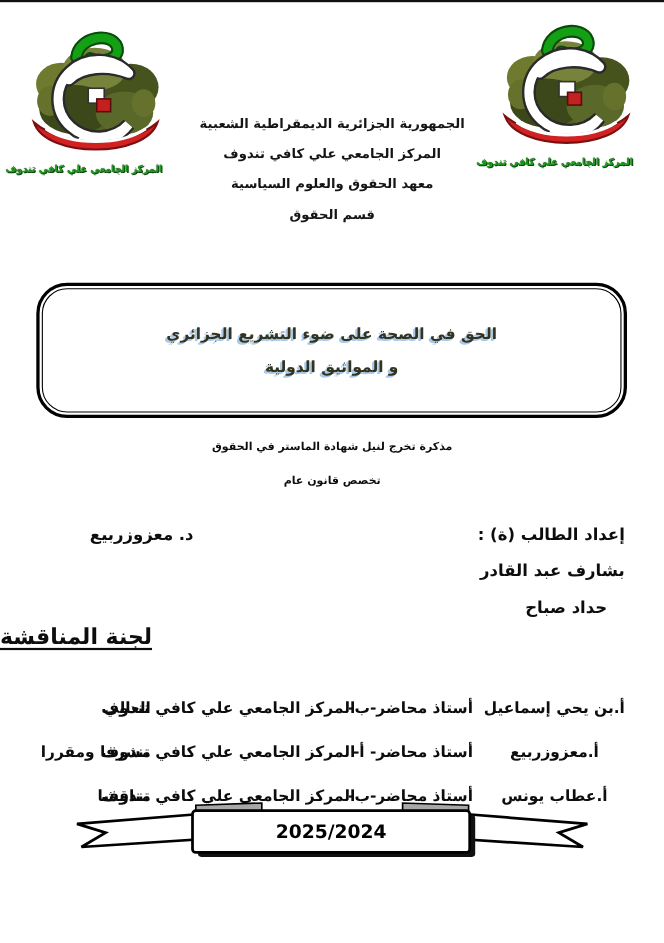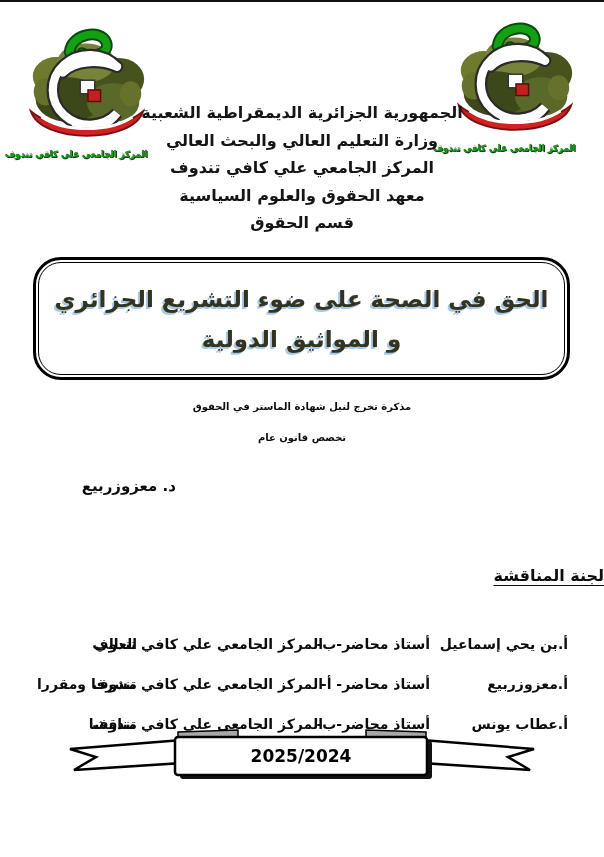--- a/index.html
+++ b/index.html
@@ -14,52 +14,52 @@
   .logo-left{left:24px;top:26px;}
   .logo-right{left:452px;top:20px;}
   .logo svg{display:block;width:126px;height:122px;}
   .logo-banner{
     font-size:9px;font-weight:700;color:#1f9a1f;line-height:11px;margin-top:1px;
     text-shadow:0 0 1px #063806, 1px 1px 0 #0a4a0a;white-space:nowrap;transform:scale(.96);
   }
 
   
   .header-block{position:absolute;top:99px;left:110px;width:384px;text-align:center;
-    font-weight:700;font-size:16px;line-height:27.5px;color:#151515;}
+    font-weight:700;font-size:12px;line-height:27.5px;color:#151515;}
 
   
   .title-box-outer{position:absolute;left:33px;top:257px;width:531px;height:117px;
     border:3px solid #000;border-radius:28px;background:#fff;}
   .title-box-inner{position:absolute;inset:2px;border:1.5px solid #000;border-radius:23px;}
   .title-text{position:absolute;inset:0;display:flex;flex-direction:column;justify-content:center;
-    align-items:center;gap:14px;font-size:23px;font-weight:700;color:#33331f;
+    align-items:center;gap:14px;font-size:14px;font-weight:700;color:#33331f;
     text-shadow:-2px 2px 0 #a9c9e8, -1px 1px 0 #bcd5ee;letter-spacing:1px;}
 
   
   .degree-block{position:absolute;top:396px;left:0;width:604px;text-align:center;
     font-weight:700;font-size:10px;line-height:22px;color:#0d0d0d;}
   .degree-block .specialty{margin-top:9px;}
 
   
   .prepared-col{position:absolute;top:470px;right:36px;width:205px;text-align:right;
     font-weight:700;font-size:15px;line-height:33px;color:#0d0d0d;}
   .prepared-col .student-indent{padding-right:16px;}
   .supervision-col{position:absolute;top:470px;left:34px;width:142px;text-align:right;
     font-weight:700;font-size:15px;line-height:33px;color:#0d0d0d;}
   .supervision-col .supervisor-name{padding-left:2px;}
 
   
-  .committee-heading{position:absolute;top:566px;left:0;width:604px;text-align:right;
-    font-weight:700;font-size:16px;color:#0d0d0d;}
+  .committee-heading{position:absolute;top:566px;left:0;width:604px;text-align:left;
+    font-weight:700;font-size:20px;color:#0d0d0d;}
   .committee-heading span{text-decoration:underline;text-underline-offset:4px;}
   .committee-table{position:absolute;top:624px;right:0;left:0;padding:0 36px 0 50px;
     display:flex;flex-direction:column;}
   .committee-row{display:grid;grid-template-columns:128px 97px 176px 1fr;column-gap:10px;
     height:40px;align-items:center;font-weight:700;font-size:14px;color:#0d0d0d;}
-  .cell-name{text-align:right;white-space:nowrap;}
+  .cell-name{text-align:center;white-space:nowrap;}
   .cell-rank{text-align:right;white-space:nowrap;}
   .cell-inst{text-align:right;white-space:nowrap;}
   .cell-role{text-align:right;white-space:nowrap;letter-spacing:1px;}
 
   
   .ribbon-wrap{position:absolute;left:62px;top:728px;width:480px;height:58px;}
   .ribbon-wrap svg{display:block;width:480px;height:58px;}
   .ribbon-year{font:700 17px "DejaVu Sans", sans-serif;}
 </style>
 </head>
@@ -123,39 +123,43 @@
       <g>
         <path d="M 7,88 C 35,112 95,112 123,88 C 112,122 18,122 7,88 Z" fill="#d32121" stroke="#7c1010" stroke-width="2"></path>
         <path d="M 18,94 C 42,110 88,110 112,94" fill="none" stroke="#ffffff" stroke-width="3"></path>
       </g>
     </svg>
     <div class="logo-banner">المركز الجامعي علي كافي تندوف</div>
   </div>
 
   <div class="header-block">
     <div>الجمهورية الجزائرية الديمقراطية الشعبية</div>
-    <div>وزارة التعليم العالي والبحث العالي</div>
     <div>المركز الجامعي علي كافي تندوف</div>
     <div>معهد الحقوق والعلوم السياسية</div>
     <div>قسم الحقوق</div>
   </div>
 
   <div class="title-box-outer">
     <div class="title-box-inner"></div>
     <div class="title-text">
       <div>الحق في الصحة على ضوء التشريع الجزائري</div>
       <div>و المواثيق الدولية</div>
     </div>
   </div>
 
   <div class="degree-block">
     <div>مذكرة تخرج لنيل شهادة الماستر في الحقوق</div>
     <div class="specialty">تخصص قانون عام</div>
   </div>
 
+  <div class="prepared-col">
+    <div>إعداد الطالب (ة) :</div>
+    <div>بشارف عبد القادر</div>
+    <div class="student-indent">حداد صباح</div>
+  </div>
 
   <div class="supervision-col">
     <div class="supervisor-name">د. معزوزربيع</div>
   </div>
 
   <div class="committee-heading">
     <span>لجنة المناقشة</span>
   </div>
 
   <div class="committee-table">

